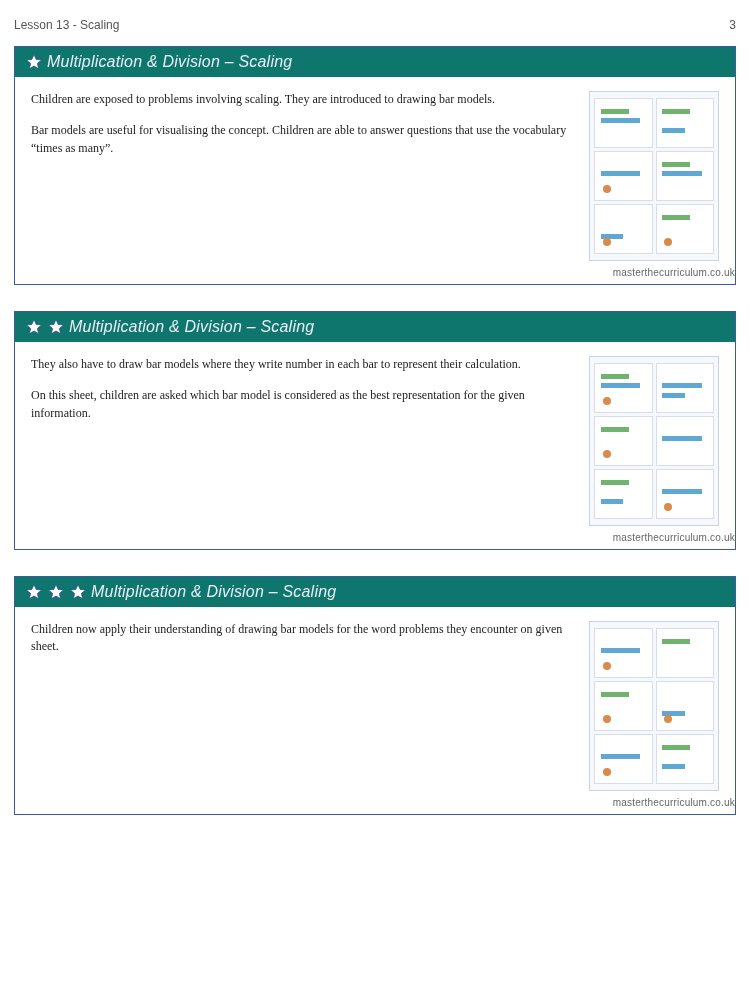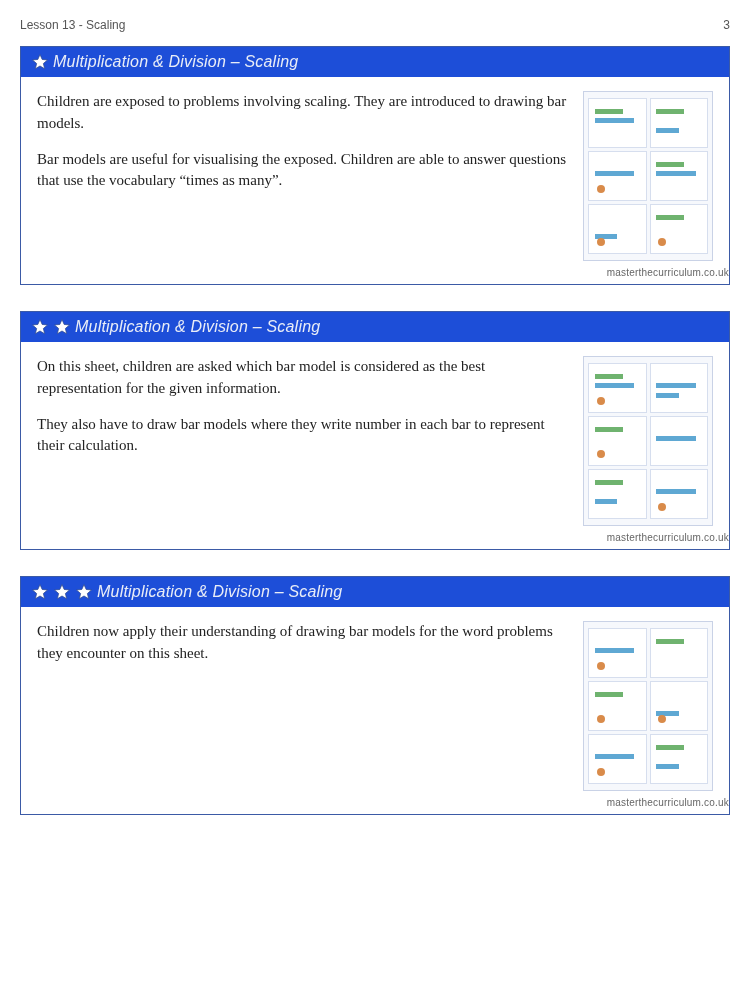--- a/index.html
+++ b/index.html
@@ -5,38 +5,38 @@
   * { box-sizing: border-box; margin: 0; padding: 0; }
   body {
     background: #ffffff;
     width: 750px;
     height: 1000px;
     font-family: Georgia, 'Times New Roman', serif;
     color: #333;
     position: relative;
   }
   .page {
-    padding: 18px 20px;
+    padding: 18px 14px;
   }
   .page-head {
     display: flex;
     justify-content: space-between;
     align-items: center;
     font-size: 12px;
     color: #555;
     margin-bottom: 14px;
     font-family: Arial, sans-serif;
   }
   .card {
     border: 1px solid #3b5aa6;
     margin-bottom: 26px;
     background: #fff;
   }
   .card-head {
-    background: #1d4ed8;
+    background: #0f766e;
     color: #e9edf7;
     padding: 6px 10px;
     display: flex;
     align-items: center;
     gap: 4px;
     font-family: 'Segoe UI', Arial, sans-serif;
     font-size: 16px;
     font-style: italic;
     letter-spacing: 0.2px;
   }
@@ -46,21 +46,21 @@
     height: 18px;
   }
   .star svg { display: block; }
   .card-body {
     display: flex;
     padding: 14px 16px 4px 16px;
     gap: 14px;
   }
   .card-text {
     flex: 1;
-    font-size: 15px;
+    font-size: 12px;
     line-height: 1.45;
     color: #222;
   }
   .card-text p { margin-bottom: 14px; }
   .thumb {
     width: 130px;
     height: 170px;
     border: 1px solid #c9d2e6;
     background: #f6f8fc;
     display: flex;
@@ -117,21 +117,21 @@
       <span class="star">
         <svg viewBox="0 0 24 24">
             <polygon points="12,2 14.9,8.6 22,9.3 16.5,14 18.2,21 12,17.3 5.8,21 7.5,14 2,9.3 9.1,8.6" fill="#fff" stroke="#2e4a8f" stroke-width="1"></polygon>
           </svg>
       </span>
       <span class="title-text">Multiplication &amp; Division – Scaling</span>
     </div>
     <div class="card-body">
       <div class="card-text">
         <p>Children are exposed to problems involving scaling. They are introduced to drawing bar models.</p>
-        <p>Bar models are useful for visualising the exposed. Children are able to answer questions that use the vocabulary “times as many”.</p>
+        <p>Bar models are useful for visualising the concept. Children are able to answer questions that use the vocabulary “times as many”.</p>
       </div>
       <div class="thumb">
         <div class="trow">
             <div class="tcell">
               <div class="bar b1"></div>
               <div class="bar b2"></div>
             </div>
             <div class="tcell">
               <div class="bar b1"></div>
               <div class="bar b3"></div>
@@ -171,22 +171,22 @@
       </span>
       <span class="star">
         <svg viewBox="0 0 24 24">
             <polygon points="12,2 14.9,8.6 22,9.3 16.5,14 18.2,21 12,17.3 5.8,21 7.5,14 2,9.3 9.1,8.6" fill="#fff" stroke="#2e4a8f" stroke-width="1"></polygon>
           </svg>
       </span>
       <span class="title-text">Multiplication &amp; Division – Scaling</span>
     </div>
     <div class="card-body">
       <div class="card-text">
+        <p>They also have to draw bar models where they write number in each bar to represent their calculation.</p>
         <p>On this sheet, children are asked which bar model is considered as the best representation for the given information.</p>
-        <p>They also have to draw bar models where they write number in each bar to represent their calculation.</p>
       </div>
       <div class="thumb">
         <div class="trow">
             <div class="tcell">
               <div class="bar b1"></div>
               <div class="bar b2"></div>
               <div class="dot"></div>
             </div>
             <div class="tcell">
               <div class="bar b2"></div>
@@ -231,21 +231,21 @@
       </span>
       <span class="star">
         <svg viewBox="0 0 24 24">
             <polygon points="12,2 14.9,8.6 22,9.3 16.5,14 18.2,21 12,17.3 5.8,21 7.5,14 2,9.3 9.1,8.6" fill="#fff" stroke="#2e4a8f" stroke-width="1"></polygon>
           </svg>
       </span>
       <span class="title-text">Multiplication &amp; Division – Scaling</span>
     </div>
     <div class="card-body">
       <div class="card-text">
-        <p>Children now apply their understanding of drawing bar models for the word problems they encounter on this sheet.</p>
+        <p>Children now apply their understanding of drawing bar models for the word problems they encounter on given sheet.</p>
       </div>
       <div class="thumb">
         <div class="trow">
             <div class="tcell">
               <div class="bar b2"></div>
               <div class="dot"></div>
             </div>
             <div class="tcell">
               <div class="bar b1"></div>
             </div>

